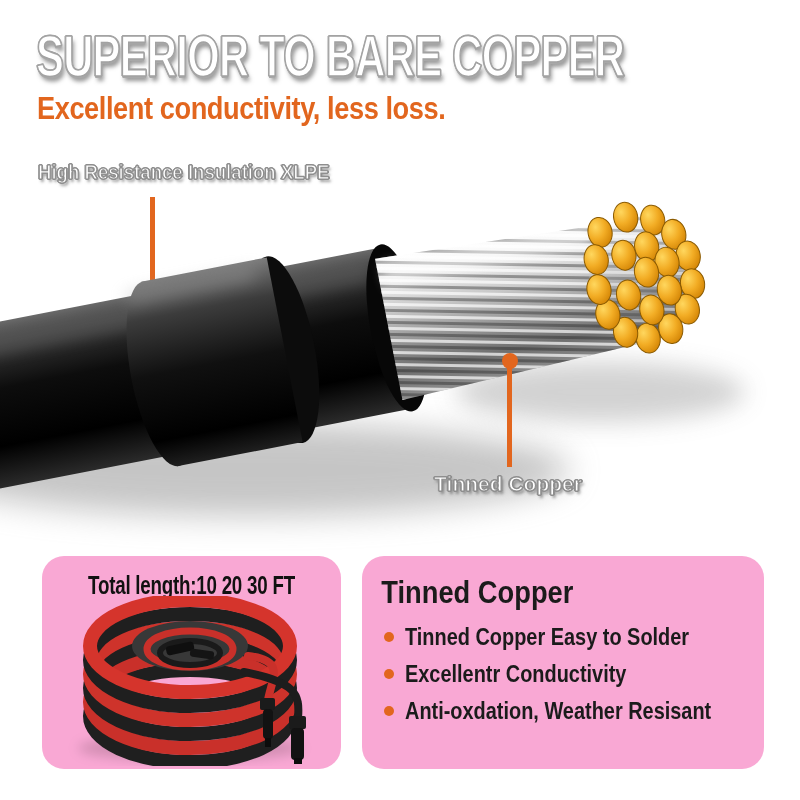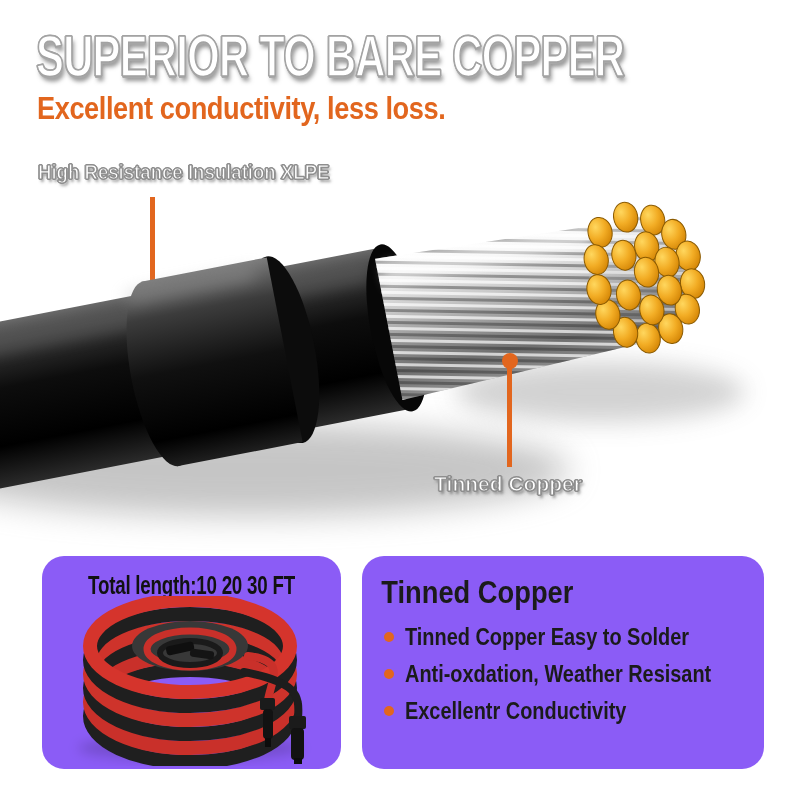--- a/index.html
+++ b/index.html
@@ -37,21 +37,21 @@
   .conductor-label{left:418px;top:472px;width:180px;text-align:center;font-size:21px;}
   .pointer-line{position:absolute;width:5px;background:#E2661E;}
   #insulation-line{left:150px;top:197px;height:104px;}
   #conductor-line{left:507px;top:367px;height:100px;}
   .pointer-dot{position:absolute;width:16px;height:16px;border-radius:50%;background:#E2661E;}
   #insulation-dot{left:144px;top:299px;}
   #conductor-dot{left:502px;top:353px;}
   
   .cable-wrap{position:absolute;left:0;top:170px;width:800px;height:400px;}
   
-  .card{position:absolute;top:556px;height:213px;background:#8b5cf6;border-radius:22px;}
+  .card{position:absolute;top:556px;height:213px;background:#f9a8d4;border-radius:22px;}
   .card-left{left:42px;width:299px;}
   .card-right{left:362px;width:402px;}
   .length-title{
     margin:0;padding-top:15px;text-align:center;white-space:nowrap;
     font-size:25px;font-weight:bold;color:#111111;letter-spacing:-.3px;
     transform:scaleX(.75);transform-origin:center top;
   }
   .coil-wrap{position:absolute;left:6px;top:40px;width:288px;height:170px;}
   .features-title{
     margin:0;padding:19px 0 0 22px;white-space:nowrap;
@@ -211,20 +211,20 @@
 
 <div class="card card-right">
   <p class="features-title">Tinned Copper</p>
   <ul class="features">
     <li>
       <span class="bullet-dot"></span>
       <span class="feat-text">Tinned Copper Easy to Solder</span>
     </li>
     <li>
       <span class="bullet-dot"></span>
-      <span class="feat-text">Anti-oxdation, Weather Resisant</span>
+      <span class="feat-text">Excellentr Conductivity</span>
     </li>
     <li>
       <span class="bullet-dot"></span>
-      <span class="feat-text">Excellentr Conductivity</span>
+      <span class="feat-text">Anti-oxdation, Weather Resisant</span>
     </li>
   </ul>
 </div>
 
 </body></html>

